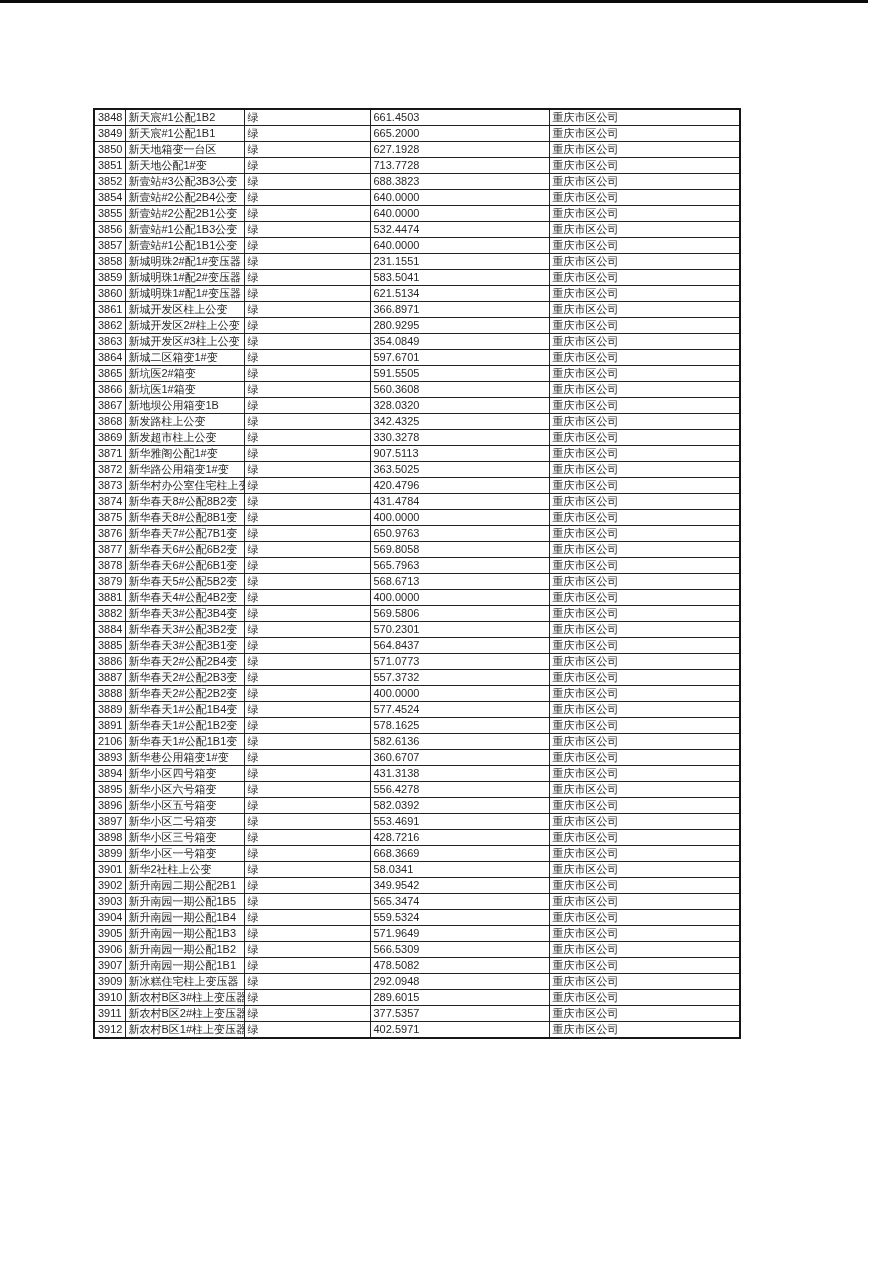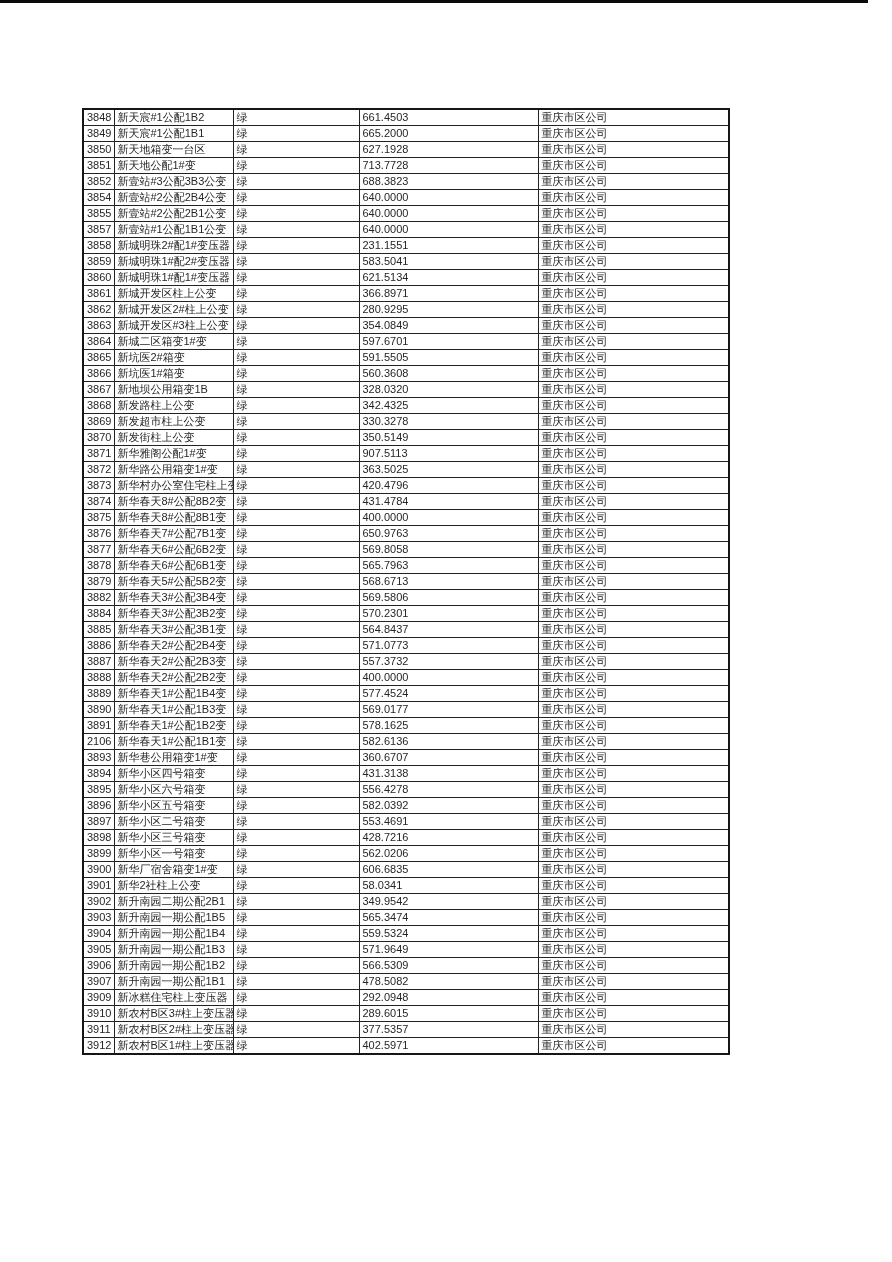--- a/index.html
+++ b/index.html
@@ -9,21 +9,21 @@
     position: relative;
     font-family: "Liberation Sans", "DejaVu Sans", sans-serif;
     overflow: hidden;
   }
   .scan-top-line {
     position: absolute; left: 0; top: 0;
     width: 868px; height: 3px;
     background: #0a0a0a;
   }
   table.data-table {
-    position: absolute; left: 82px; top: 108px;
+    position: absolute; left: 93px; top: 108px;
     width: 646px;
     border-collapse: collapse;
     table-layout: fixed;
     border: 2px solid #161616;
   }
   table.data-table td {
     border: 1px solid #222222;
     height: 15px;
     padding: 0 3px;
     font-size: 11px;
@@ -101,20 +101,27 @@
         <td class="c4">重庆市区公司</td>
       </tr>
       <tr>
         <td class="c0">3855</td>
         <td class="c1">新壹站#2公配2B1公变</td>
         <td class="c2">绿</td>
         <td class="c3">640.0000</td>
         <td class="c4">重庆市区公司</td>
       </tr>
       <tr>
+        <td class="c0">3856</td>
+        <td class="c1">新壹站#1公配1B3公变</td>
+        <td class="c2">绿</td>
+        <td class="c3">532.4474</td>
+        <td class="c4">重庆市区公司</td>
+      </tr>
+      <tr>
         <td class="c0">3857</td>
         <td class="c1">新壹站#1公配1B1公变</td>
         <td class="c2">绿</td>
         <td class="c3">640.0000</td>
         <td class="c4">重庆市区公司</td>
       </tr>
       <tr>
         <td class="c0">3858</td>
         <td class="c1">新城明珠2#配1#变压器</td>
         <td class="c2">绿</td>
@@ -192,27 +199,20 @@
         <td class="c4">重庆市区公司</td>
       </tr>
       <tr>
         <td class="c0">3869</td>
         <td class="c1">新发超市柱上公变</td>
         <td class="c2">绿</td>
         <td class="c3">330.3278</td>
         <td class="c4">重庆市区公司</td>
       </tr>
       <tr>
-        <td class="c0">3870</td>
-        <td class="c1">新发街柱上公变</td>
-        <td class="c2">绿</td>
-        <td class="c3">350.5149</td>
-        <td class="c4">重庆市区公司</td>
-      </tr>
-      <tr>
         <td class="c0">3871</td>
         <td class="c1">新华雅阁公配1#变</td>
         <td class="c2">绿</td>
         <td class="c3">907.5113</td>
         <td class="c4">重庆市区公司</td>
       </tr>
       <tr>
         <td class="c0">3872</td>
         <td class="c1">新华路公用箱变1#变</td>
         <td class="c2">绿</td>
@@ -262,20 +262,27 @@
         <td class="c4">重庆市区公司</td>
       </tr>
       <tr>
         <td class="c0">3879</td>
         <td class="c1">新华春天5#公配5B2变</td>
         <td class="c2">绿</td>
         <td class="c3">568.6713</td>
         <td class="c4">重庆市区公司</td>
       </tr>
       <tr>
+        <td class="c0">3881</td>
+        <td class="c1">新华春天4#公配4B2变</td>
+        <td class="c2">绿</td>
+        <td class="c3">400.0000</td>
+        <td class="c4">重庆市区公司</td>
+      </tr>
+      <tr>
         <td class="c0">3882</td>
         <td class="c1">新华春天3#公配3B4变</td>
         <td class="c2">绿</td>
         <td class="c3">569.5806</td>
         <td class="c4">重庆市区公司</td>
       </tr>
       <tr>
         <td class="c0">3884</td>
         <td class="c1">新华春天3#公配3B2变</td>
         <td class="c2">绿</td>
@@ -311,27 +318,20 @@
         <td class="c4">重庆市区公司</td>
       </tr>
       <tr>
         <td class="c0">3889</td>
         <td class="c1">新华春天1#公配1B4变</td>
         <td class="c2">绿</td>
         <td class="c3">577.4524</td>
         <td class="c4">重庆市区公司</td>
       </tr>
       <tr>
-        <td class="c0">3890</td>
-        <td class="c1">新华春天1#公配1B3变</td>
-        <td class="c2">绿</td>
-        <td class="c3">569.0177</td>
-        <td class="c4">重庆市区公司</td>
-      </tr>
-      <tr>
         <td class="c0">3891</td>
         <td class="c1">新华春天1#公配1B2变</td>
         <td class="c2">绿</td>
         <td class="c3">578.1625</td>
         <td class="c4">重庆市区公司</td>
       </tr>
       <tr>
         <td class="c0">2106</td>
         <td class="c1">新华春天1#公配1B1变</td>
         <td class="c2">绿</td>
@@ -377,28 +377,21 @@
         <td class="c0">3898</td>
         <td class="c1">新华小区三号箱变</td>
         <td class="c2">绿</td>
         <td class="c3">428.7216</td>
         <td class="c4">重庆市区公司</td>
       </tr>
       <tr>
         <td class="c0">3899</td>
         <td class="c1">新华小区一号箱变</td>
         <td class="c2">绿</td>
-        <td class="c3">562.0206</td>
-        <td class="c4">重庆市区公司</td>
-      </tr>
-      <tr>
-        <td class="c0">3900</td>
-        <td class="c1">新华厂宿舍箱变1#变</td>
-        <td class="c2">绿</td>
-        <td class="c3">606.6835</td>
+        <td class="c3">668.3669</td>
         <td class="c4">重庆市区公司</td>
       </tr>
       <tr>
         <td class="c0">3901</td>
         <td class="c1">新华2社柱上公变</td>
         <td class="c2">绿</td>
         <td class="c3">58.0341</td>
         <td class="c4">重庆市区公司</td>
       </tr>
       <tr>

